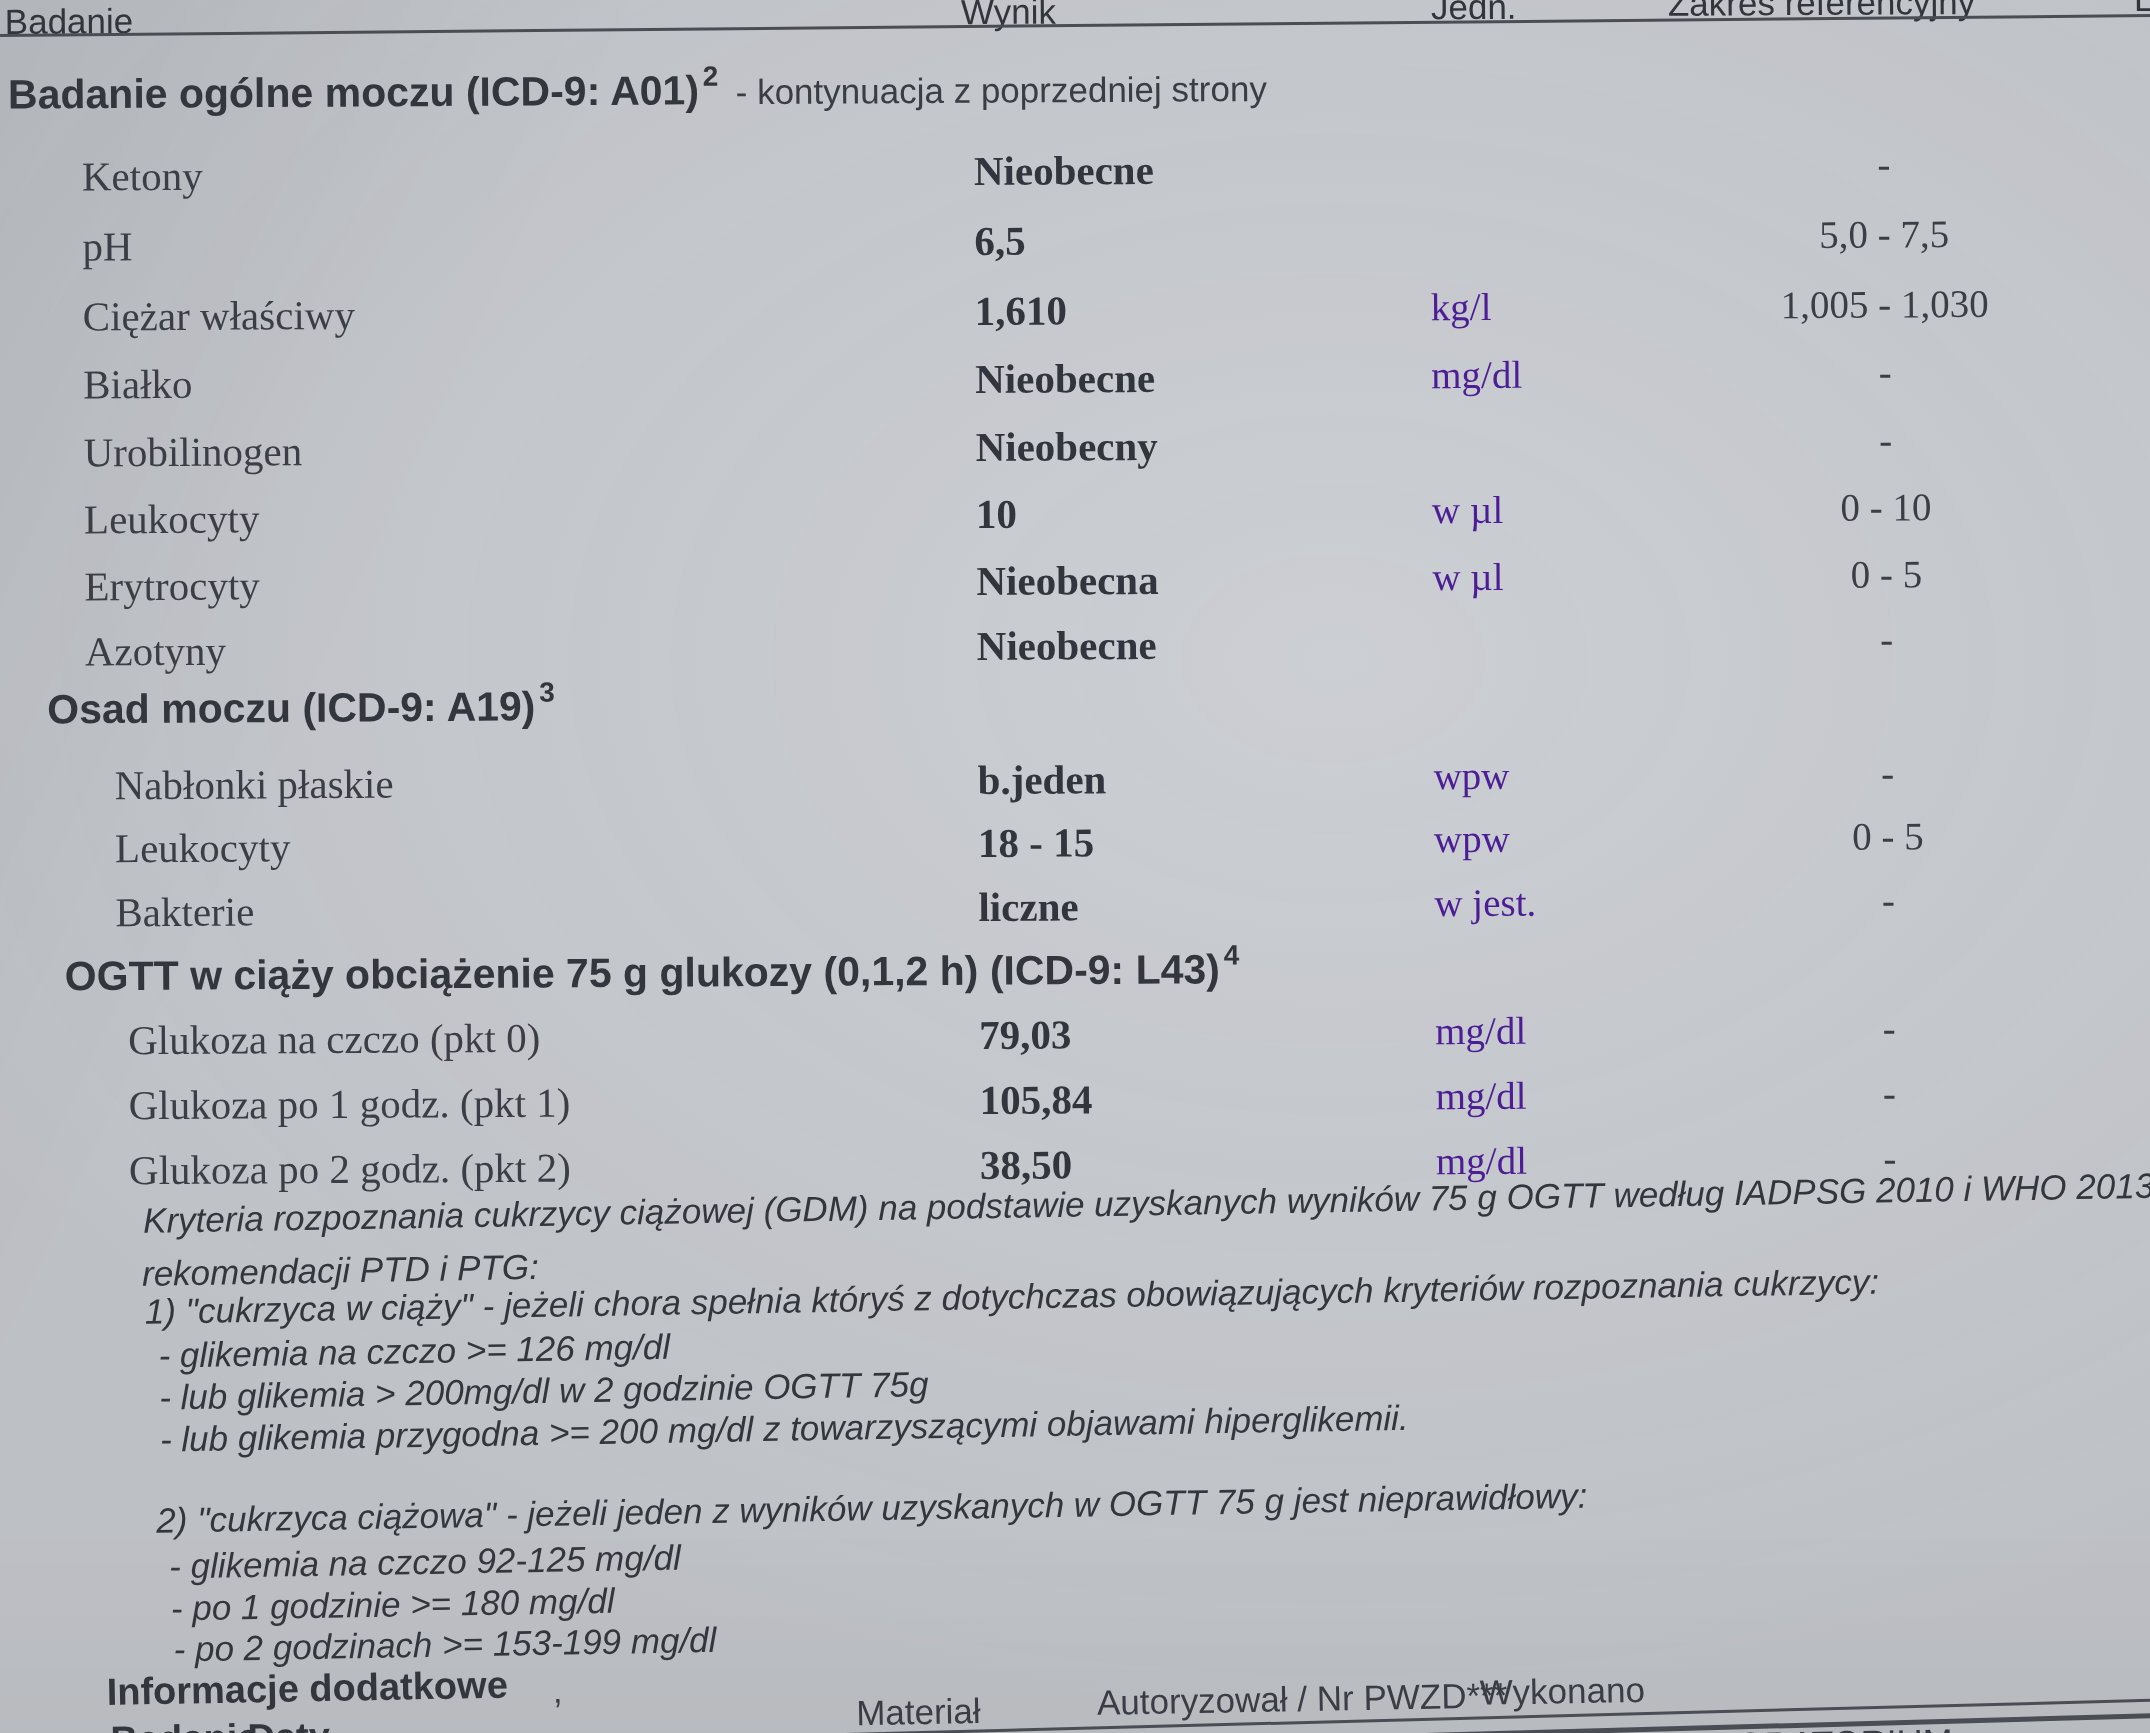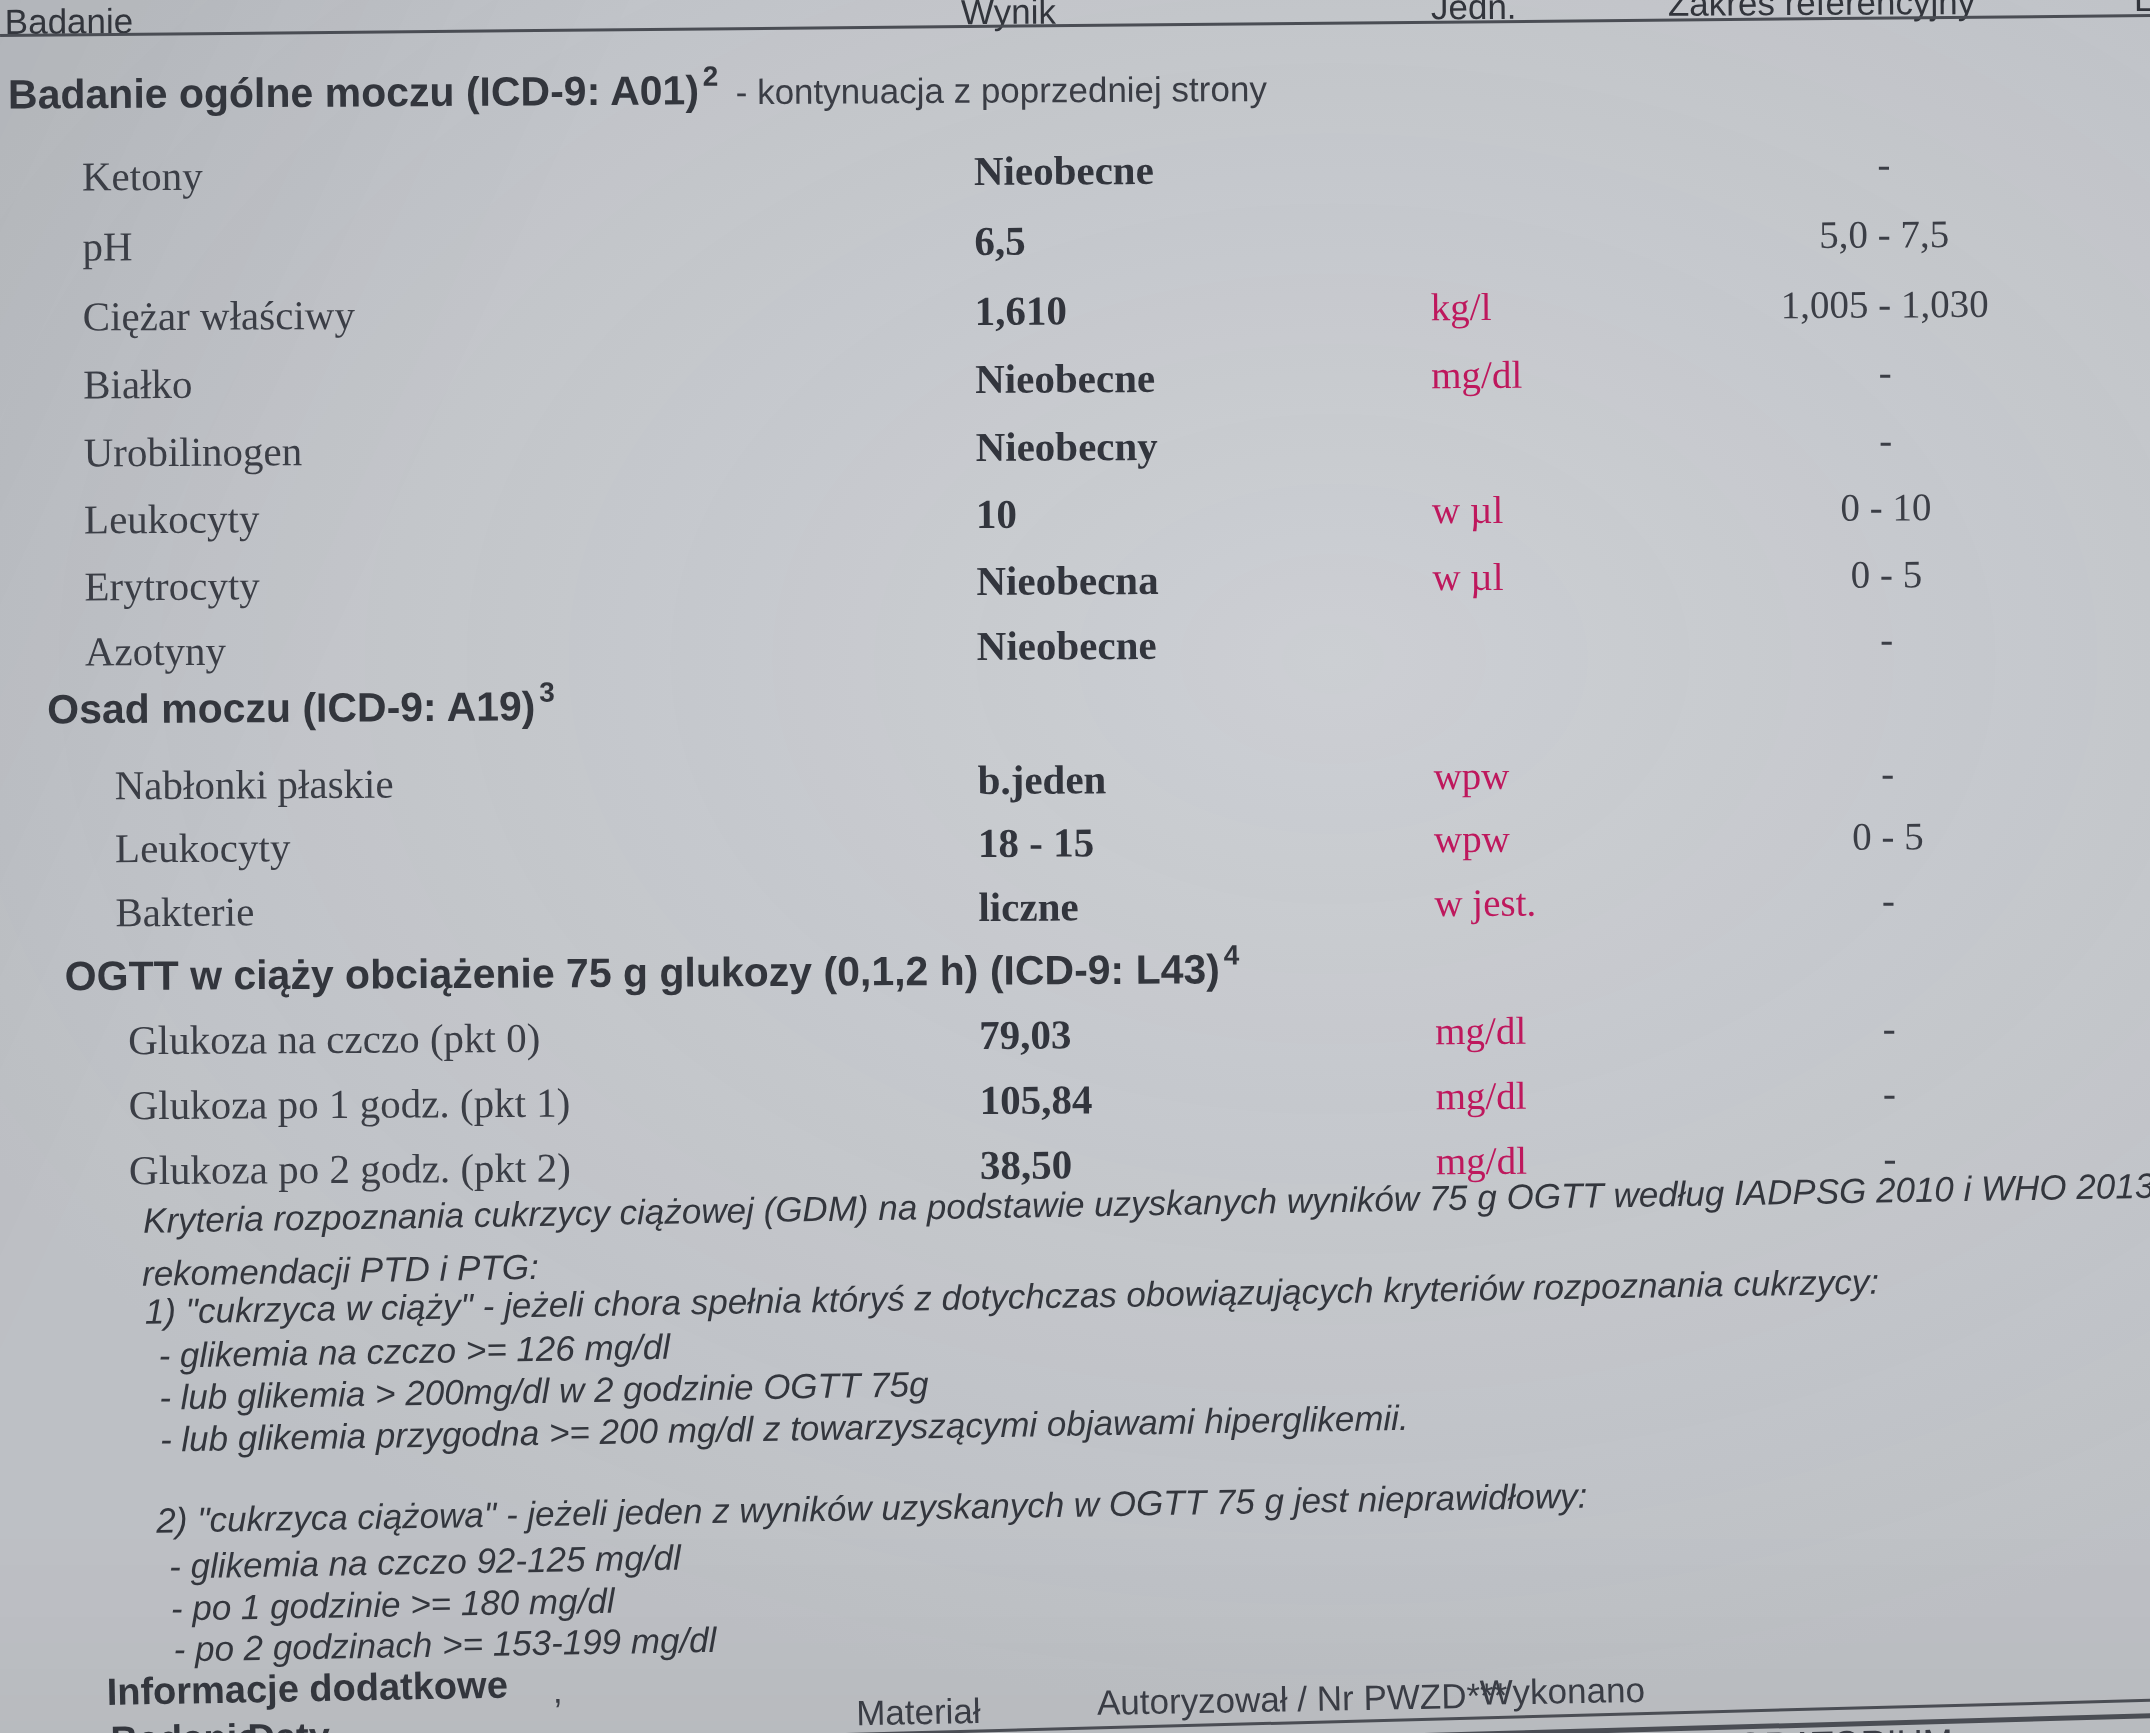--- a/index.html
+++ b/index.html
@@ -17,21 +17,21 @@
   
   .col-head{font-size:35px;color:#32353c;}
   .rule{position:absolute;background:#4a4d54;height:2.9px;}
   
   #table-area{position:absolute;left:0;top:0;width:2151px;height:1734px;transform:rotate(-0.35deg);transform-origin:0px 29px;}
   .sec-title{font-size:41px;font-weight:bold;color:#33363d;}
   .sec-title sup{font-size:28px;font-weight:bold;position:relative;top:-3.8px;left:3.8px;}
   .sec-suffix{font-size:35px;font-weight:normal;color:#3a3d45;}
   .cell-name{position:absolute;font-family:"Liberation Serif", serif;font-size:41px;color:#3b3e46;}
   .cell-result{position:absolute;left:973px;font-family:"Liberation Serif", serif;font-weight:bold;font-size:41px;color:#32353d;}
-  .cell-unit{position:absolute;left:1429px;font-family:"Liberation Serif", serif;font-size:39px;color:#be185d;}
+  .cell-unit{position:absolute;left:1429px;font-family:"Liberation Serif", serif;font-size:39px;color:#4c1d95;}
   .cell-ref{position:absolute;left:1711px;width:344px;text-align:center;font-family:"Liberation Serif", serif;font-size:39px;color:#3b3e46;}
   .ind-s1{left:81px;} .ind-s2{left:110px;} .ind-s3{left:122px;}
   
   #criteria{position:absolute;left:0;top:0;width:2151px;height:1734px;transform:rotate(-1.0deg);transform-origin:134px 1214px;}
   .crit{font-style:italic;font-size:35px;color:#33363d;}
   
   #footer{position:absolute;left:0;top:0;width:2151px;height:1734px;transform:rotate(-1.05deg);transform-origin:105px 1711px;}
   .foot-bold{font-size:38px;font-weight:bold;color:#33363d;}
   .foot-reg{font-size:35px;color:#3a3d45;}
   .partial{font-size:36px;color:#3a3d45;}

